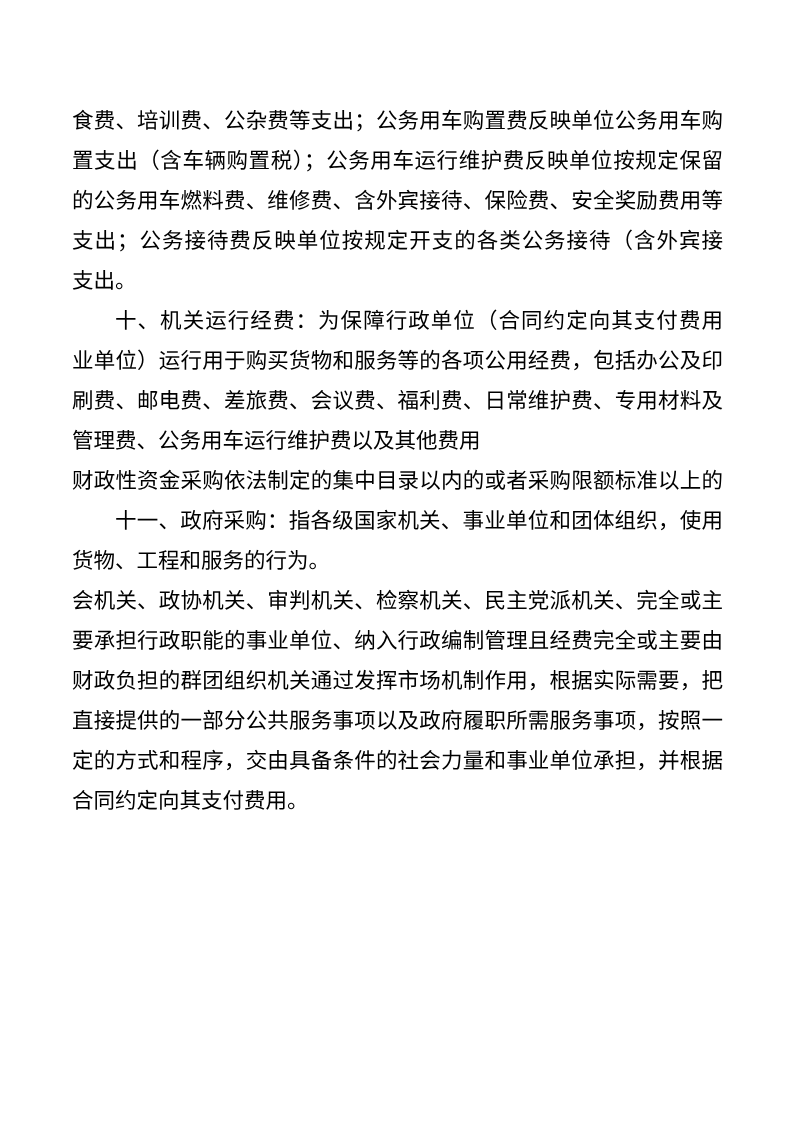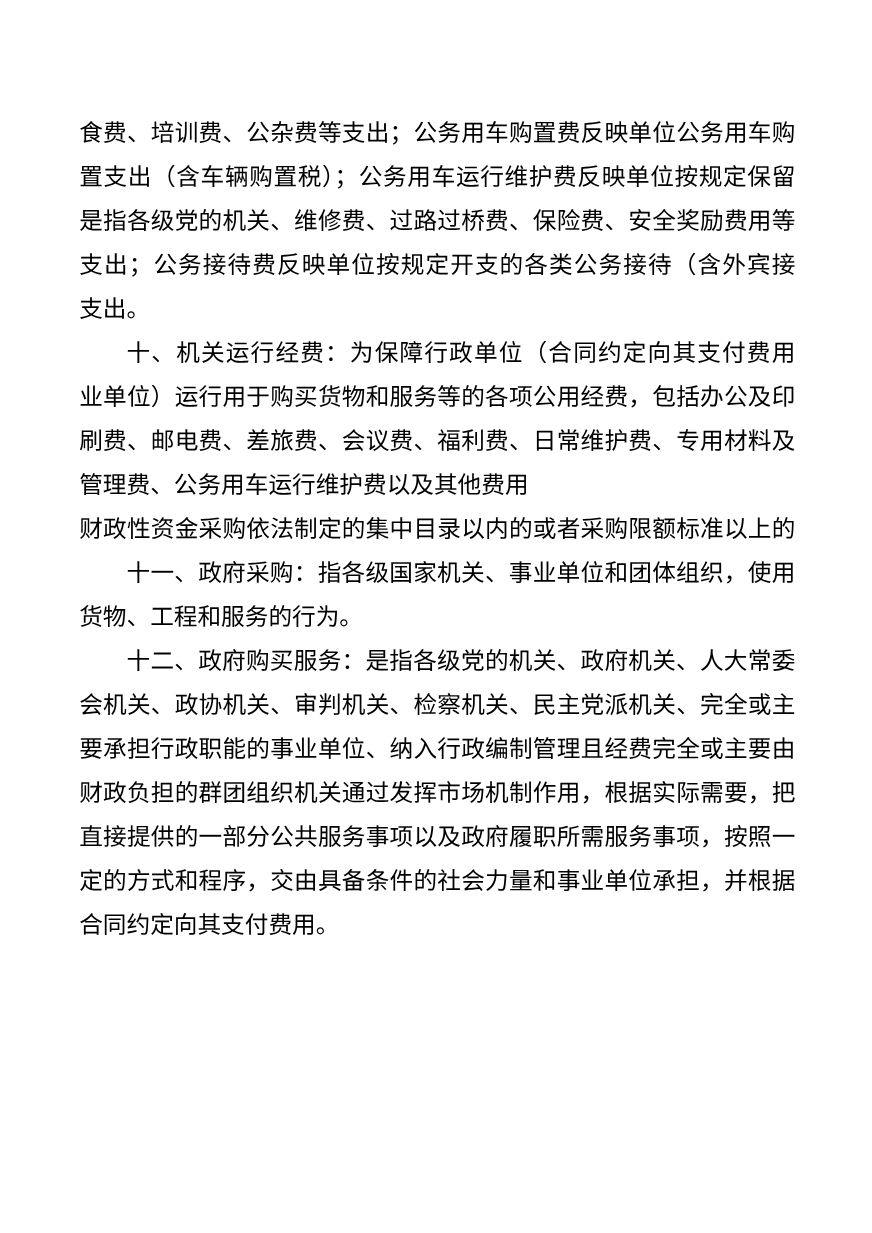--- a/index.html
+++ b/index.html
@@ -47,37 +47,36 @@
   }
 </style>
 </head>
 <body>
 
 <div class="page">
   <div class="text-block" id="text-block">
       <div class="paragraph">
         <div class="line">食费、培训费、公杂费等支出；公务用车购置费反映单位公务用车购</div>
         <div class="line">置支出（含车辆购置税）；公务用车运行维护费反映单位按规定保留</div>
-        <div class="line">是指各级党的机关、维修费、过路过桥费、保险费、安全奖励费用等</div>
+        <div class="line">的公务用车燃料费、维修费、含外宾接待、保险费、安全奖励费用等</div>
         <div class="line">支出；公务接待费反映单位按规定开支的各类公务接待（含外宾接待）</div>
         <div class="line last">支出。</div>
       </div>
       <div class="paragraph">
         <div class="line indent">十、机关运行经费：为保障行政单位（合同约定向其支付费用</div>
         <div class="line">业单位）运行用于购买货物和服务等的各项公用经费，包括办公及印</div>
         <div class="line">刷费、邮电费、差旅费、会议费、福利费、日常维护费、专用材料及</div>
         <div class="line last">管理费、公务用车运行维护费以及其他费用</div>
       </div>
       <div class="paragraph">
         <div class="line">财政性资金采购依法制定的集中目录以内的或者采购限额标准以上的</div>
         <div class="line indent">十一、政府采购：指各级国家机关、事业单位和团体组织，使用</div>
         <div class="line last">货物、工程和服务的行为。</div>
       </div>
       <div class="paragraph">
-        <div class="line indent">十二、政府购买服务：是指各级党的机关、政府机关、人大常委</div>
         <div class="line">会机关、政协机关、审判机关、检察机关、民主党派机关、完全或主</div>
         <div class="line">要承担行政职能的事业单位、纳入行政编制管理且经费完全或主要由</div>
         <div class="line">财政负担的群团组织机关通过发挥市场机制作用，根据实际需要，把</div>
         <div class="line">直接提供的一部分公共服务事项以及政府履职所需服务事项，按照一</div>
         <div class="line">定的方式和程序，交由具备条件的社会力量和事业单位承担，并根据</div>
         <div class="line last">合同约定向其支付费用。</div>
       </div>
     </div>
 </div>
 

